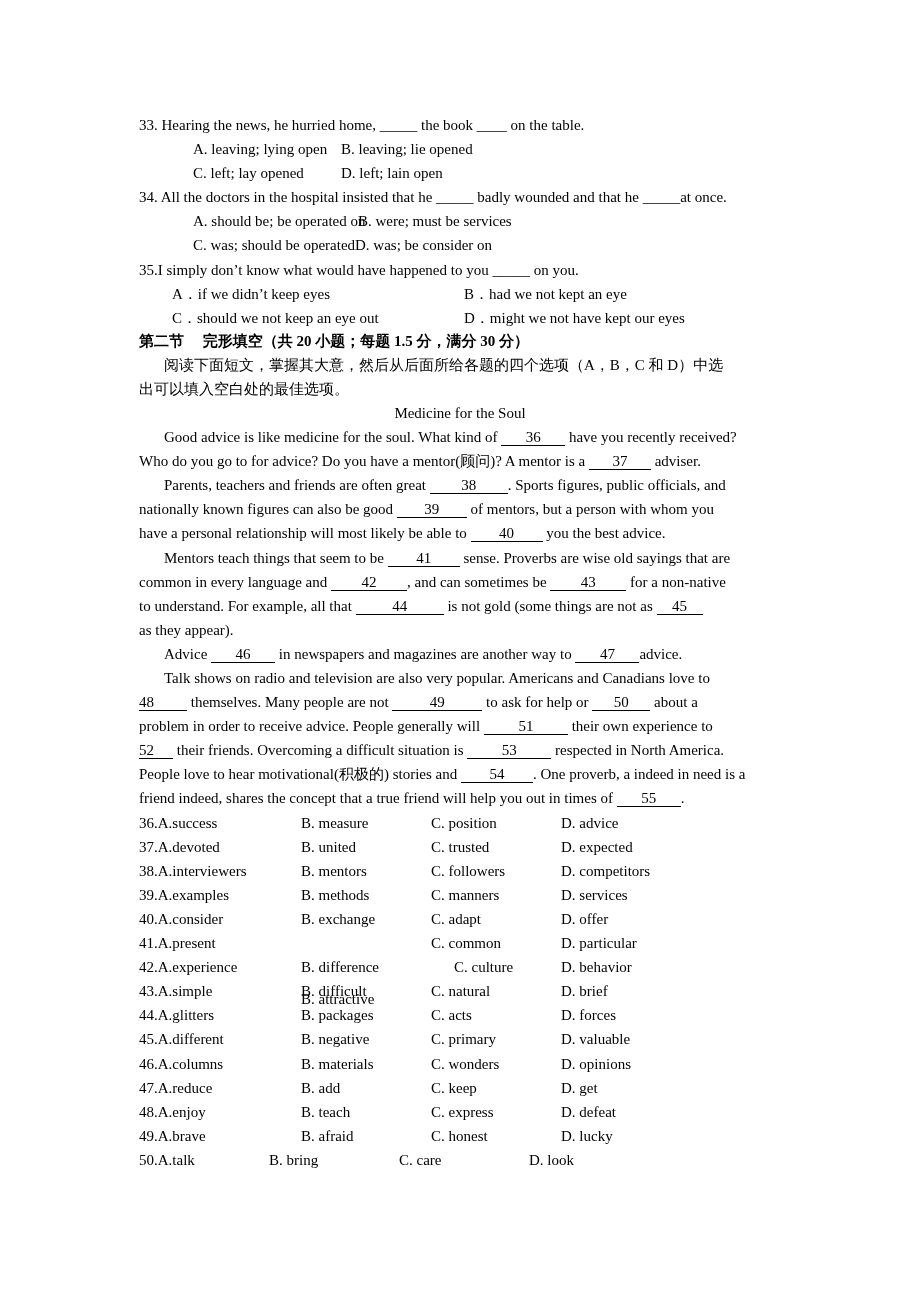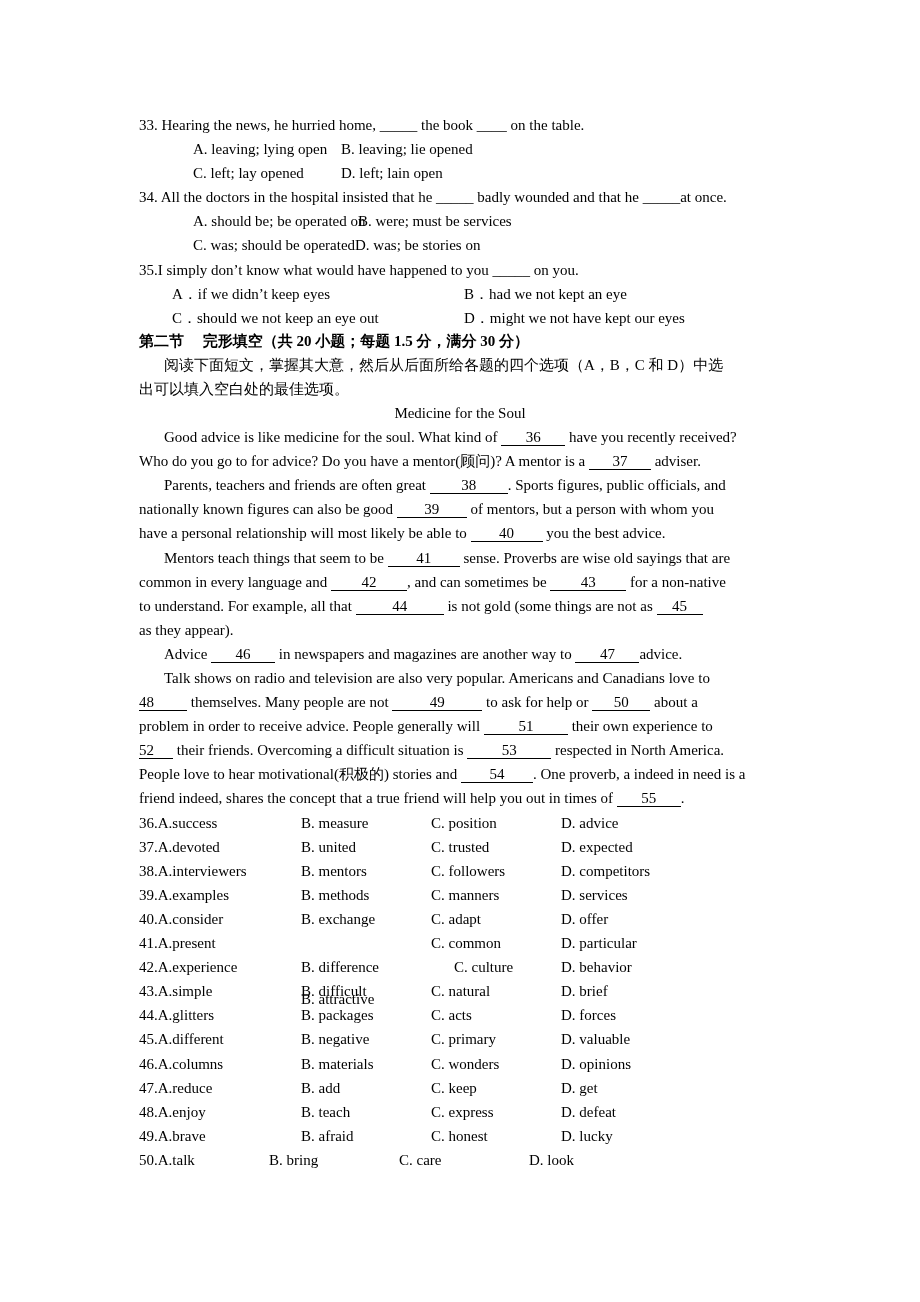--- a/index.html
+++ b/index.html
@@ -25,21 +25,21 @@
 </div>
 <div class="ln ind" style="top:140px">A. leaving; lying open</div>
 <div class="ln" style="left:341px; top:140px">B. leaving; lie opened</div>
 <div class="ln ind" style="top:164px">C. left; lay opened</div>
 <div class="ln" style="left:341px; top:164px">D. left; lain open</div>
 
 <div class="ln" style="top:188px">34. All the doctors in the hospital insisted that he _____ badly wounded and that he _____at once.</div>
 <div class="ln ind" style="top:212px">A. should be; be operated on</div>
 <div class="ln" style="left:358px; top:212px">B. were; must be services</div>
 <div class="ln ind" style="top:236px">C. was; should be operated</div>
-<div class="ln" style="left:355px; top:236px">D. was; be stories on</div>
+<div class="ln" style="left:355px; top:236px">D. was; be consider on</div>
 
 <div class="ln" style="top:261px">35.I simply don’t know what would have happened to you _____ on you.</div>
 <div class="ln ind2" style="top:285px">A．if we didn’t keep eyes</div>
 <div class="ln" style="left:464px; top:285px">B．had we not kept an eye</div>
 <div class="ln ind2" style="top:309px">C．should we not keep an eye out</div>
 <div class="ln" style="left:464px; top:309px">D．might we not have kept our eyes</div>
 
 <div class="ln bold" style="top:332px">第二节　 完形填空（共 20 小题；每题 1.5 分，满分 30 分）</div>
 <div class="ln par" style="top:356px">阅读下面短文，掌握其大意，然后从后面所给各题的四个选项（A，B，C 和 D）中选</div>
 <div class="ln" style="top:380px">出可以填入空白处的最佳选项。</div>

